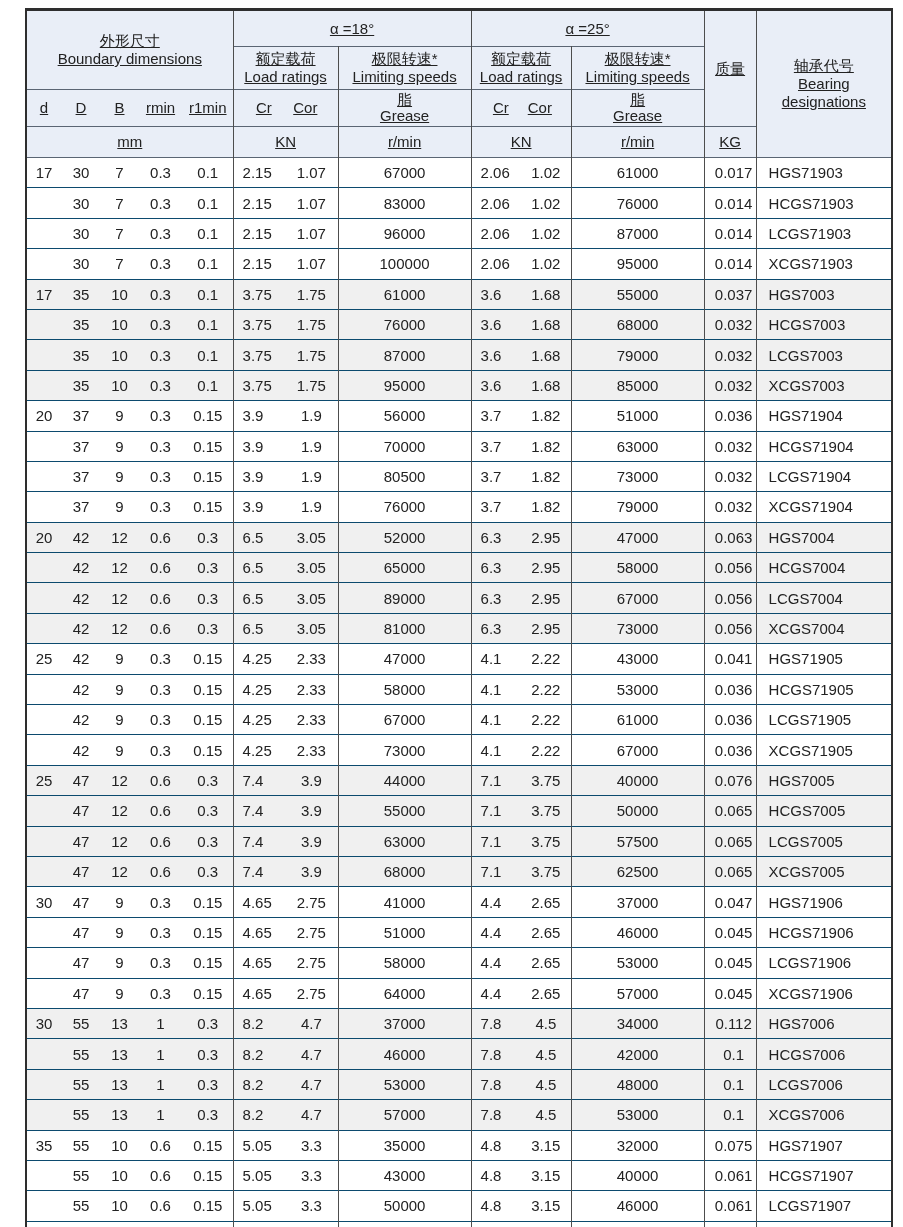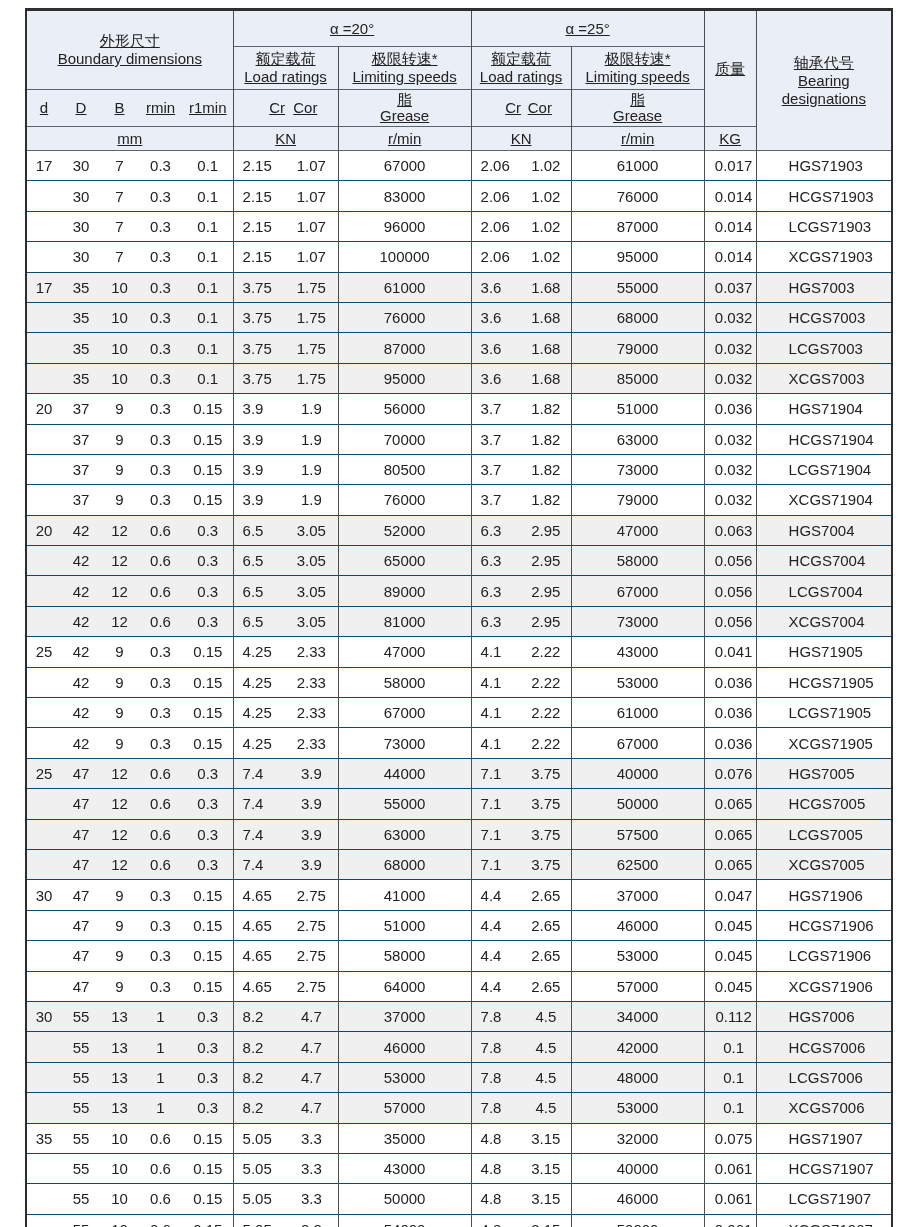--- a/index.html
+++ b/index.html
@@ -13,39 +13,39 @@
     border-collapse:collapse; table-layout:fixed; width:866px;
     border:2px solid #2e2e2e; border-top-width:3px;
   }
   th, td { padding:0; font-weight:normal; overflow:hidden; }
   
   thead th { background:#e9eef7; font-size:15px; line-height:18px; text-align:center; vertical-align:middle; }
   thead tr { border-bottom:1px solid #5a6573; }
   thead tr:nth-child(1){ height:37px; }
   thead tr:nth-child(2){ height:43px; }
   thead tr:nth-child(3){ height:37px; }
-  thead tr:nth-child(4){ height:24px; }
+  thead tr:nth-child(4){ height:31px; }
   thead { border-bottom:1px solid #4d4d4d;text-decoration:underline; }
   th .ln { display:block; }
-  th.cr  { text-align:right;  padding-left:9px; }
+  th.cr  { text-align:center;  padding-left:9px; }
   th.cor { text-align:center; padding-right:12px; }
   th .wrapblk { display:block; max-width:118px; margin:0 auto; }
   .grease .ln { line-height:16px; }
   
   .bR { border-right:1px solid #4d4d4d; }
   tbody td:nth-child(5), tbody td:nth-child(7), tbody td:nth-child(8),
   tbody td:nth-child(10), tbody td:nth-child(11), tbody td:nth-child(12)
   { border-right:1px solid #4d4d4d; }
   
   tbody tr { border-bottom:1px solid #0c4a6e; }
   tbody td { height:29.4px; font-size:15px; text-align:center; vertical-align:middle; background:#ffffff; }
   tbody tr.band td { background:#f0f0f0; }
   tbody td:nth-child(6), tbody td:nth-child(9) { text-align:left; padding-left:9px; }
   tbody td:nth-child(12) { text-align:center; padding-left:7px; }
-  tbody td:nth-child(13) { text-align:left; padding-left:32px; }
+  tbody td:nth-child(13) { text-align:left; padding-left:12px; }
 </style>
 </head>
 <body>
 
 <div class="tbl-wrap">
   <table>
     <colgroup>
       <col style="width:35px">
         <col style="width:40px">
         <col style="width:37px">
@@ -59,21 +59,21 @@
         <col style="width:133px">
       <col style="width:52px">
         <col style="width:136px">
     </colgroup>
     <thead>
       <tr>
         <th colspan="5" rowspan="2" class="bR">
           <span class="ln">外形尺寸</span>
           <span class="ln">Boundary dimensions</span>
         </th>
-        <th colspan="3" class="bR">α =20°</th>
+        <th colspan="3" class="bR">α =18°</th>
         <th colspan="3" class="bR">α =25°</th>
         <th rowspan="3" class="bR">质量</th>
         <th rowspan="4">
           <span class="ln">轴承代号</span>
           <span class="wrapblk">Bearing designations</span>
         </th>
       </tr>
       <tr>
         <th colspan="2" class="bR">
           <span class="ln">额定载荷</span>

